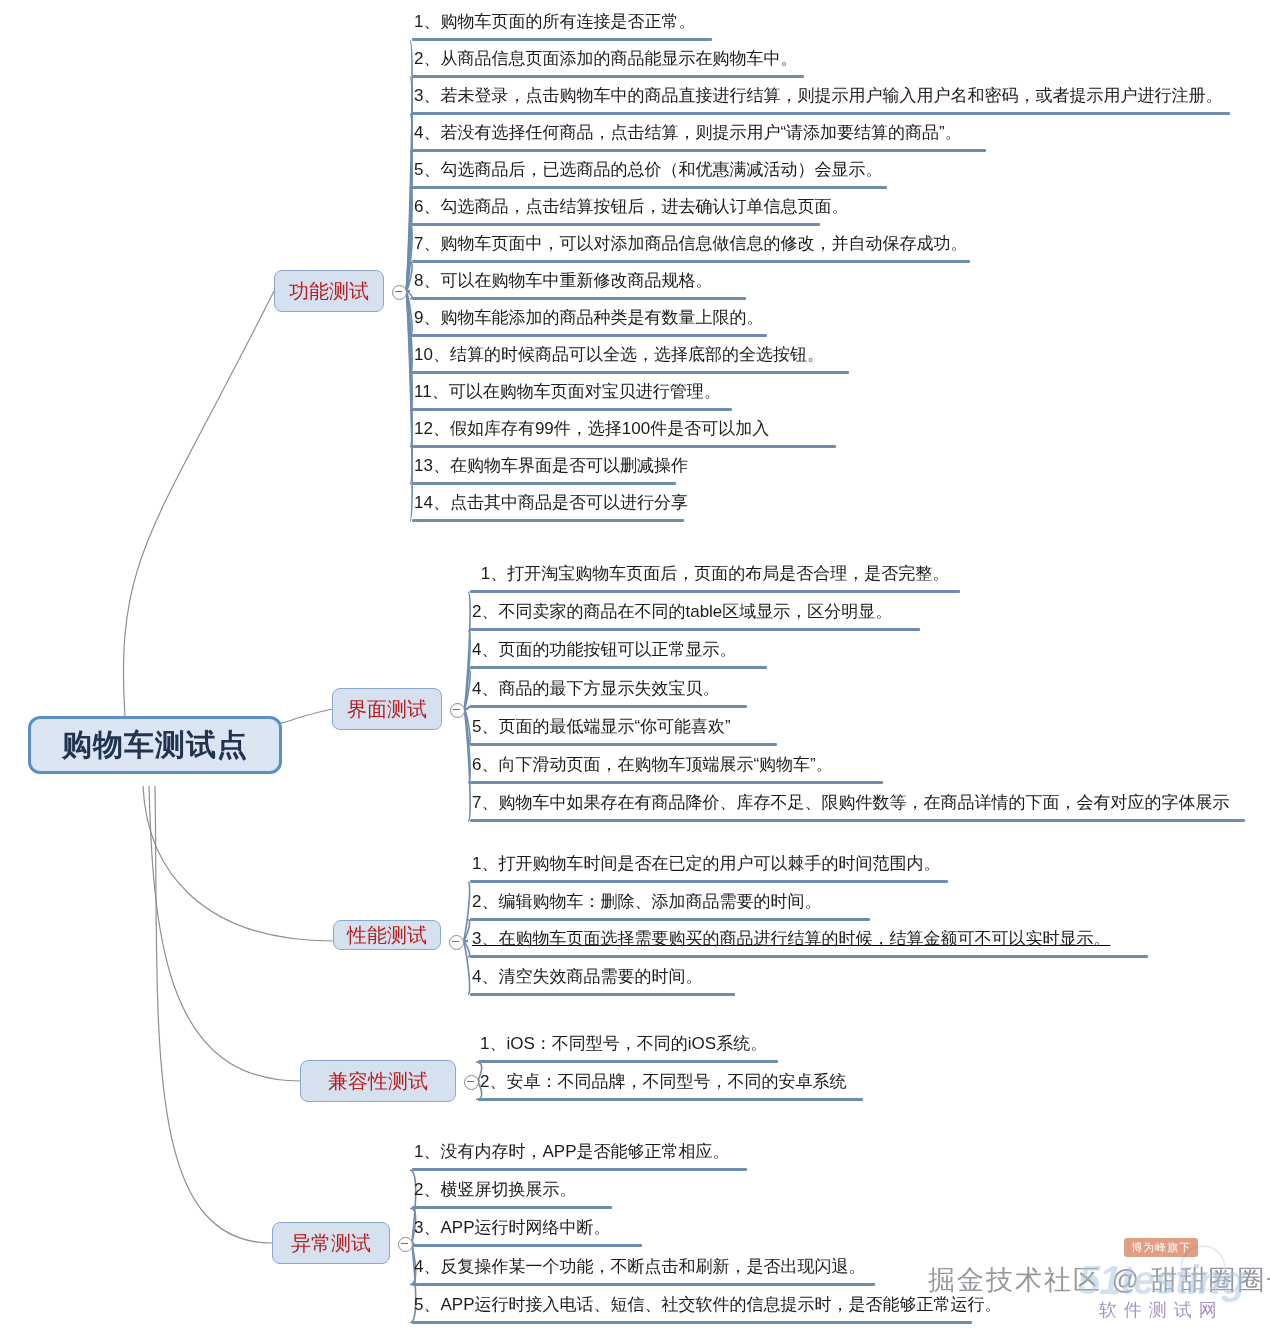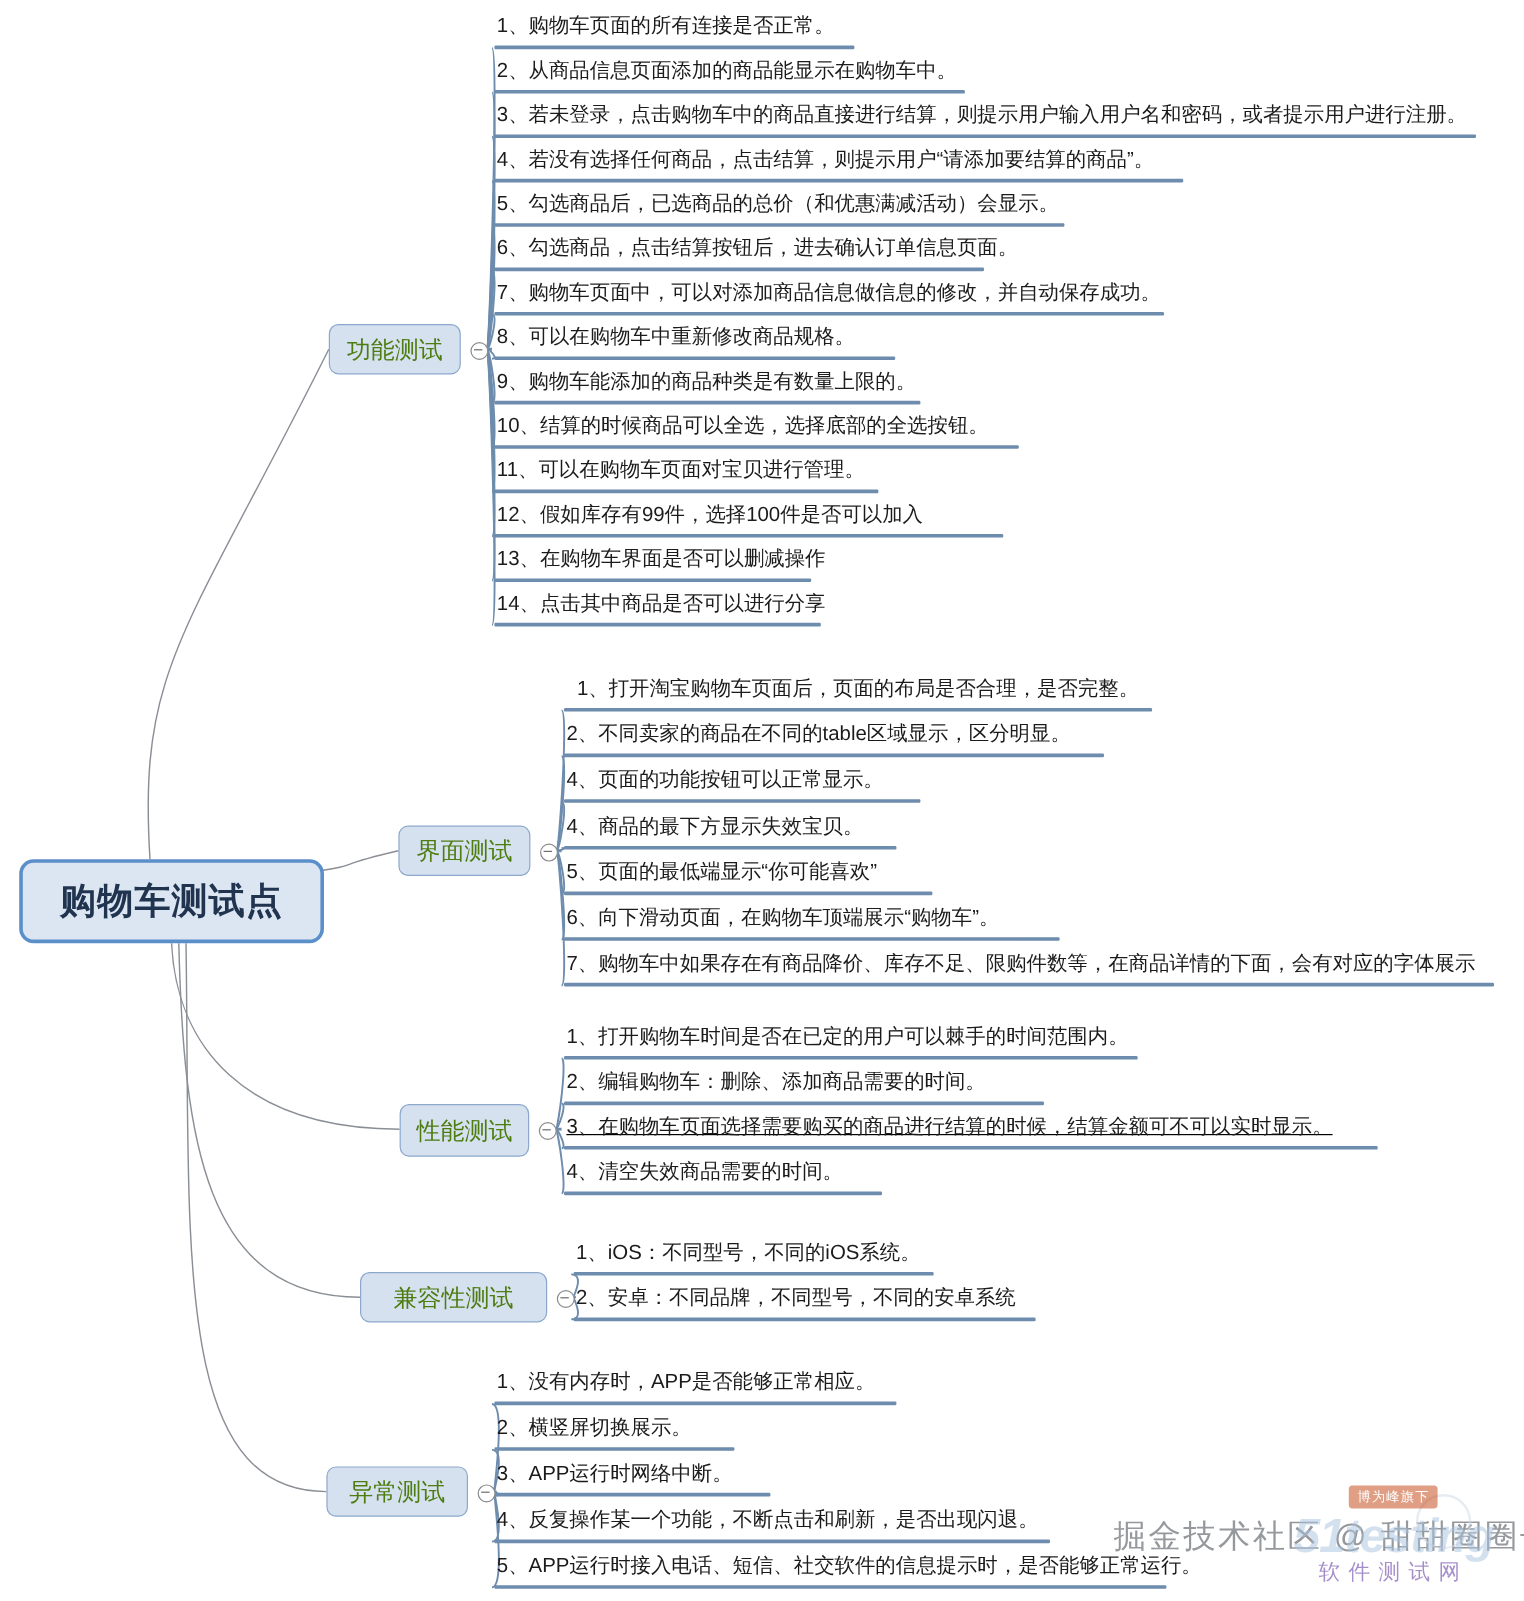--- a/index.html
+++ b/index.html
@@ -35,21 +35,21 @@
   .branch-node{
     position:absolute;
     box-sizing:border-box;
     background:#d6e1f0;
     border:1.5px solid #8ba8cc;
     border-radius:8px;
     display:flex;align-items:center;justify-content:center;
     z-index:4;
   }
   .branch-label{
-    font-size:20px;color:#4d7c0f;white-space:nowrap;
+    font-size:20px;color:#b91c1c;white-space:nowrap;
   }
 
   
   .toggle{
     position:absolute;
     width:13px;height:13px;
     border:1px solid #8a8a8a;
     border-radius:50%;
     background:#ffffff;
     z-index:5;
@@ -162,21 +162,21 @@
       <path d="M 155 786 C 159 1037.35, 142 1243, 272 1243" fill="none" stroke="#8a8f96" stroke-width="1.2"></path>
       <path d="M 412 1243 C 411.16 1243, 422 1170, 410 1170" fill="none" stroke="#6e8cad" stroke-width="1.6"></path>
       <path d="M 412 1243 C 411.16 1243, 422 1208.2, 410 1208.2" fill="none" stroke="#6e8cad" stroke-width="1.6"></path>
       <path d="M 412 1243 C 411.16 1243, 422 1246.4, 410 1246.4" fill="none" stroke="#6e8cad" stroke-width="1.6"></path>
       <path d="M 412 1243 C 411.16 1243, 422 1284.6, 410 1284.6" fill="none" stroke="#6e8cad" stroke-width="1.6"></path>
       <path d="M 412 1243 C 411.16 1243, 422 1322.8, 410 1322.8" fill="none" stroke="#6e8cad" stroke-width="1.6"></path>
       <line x1="411" y1="1243" x2="414" y2="1243" stroke="#6e8cad" stroke-width="1.6"></line>
       <line x1="412" y1="1243" x2="410" y2="1243" stroke="#6e8cad" stroke-width="2.4"></line>
     </svg>
 
-  <div class="root-node" id="root-node" style="left: 16px; top: 716px; width: 254px; height: 70px;">
+  <div class="root-node" id="root-node" style="left: 28px; top: 716px; width: 254px; height: 58px;">
     <span class="root-label">购物车测试点</span>
   </div>
 
   <div id="nodes">
       <div class="branch-node" style="left: 274px; top: 270px; width: 110px; height: 42px;">
         <span class="branch-label">功能测试</span>
       </div>
       <div class="toggle" style="left: 392px; top: 284.5px;"></div>
       <div class="leaf" style="left: 412px; top: 9px;">
         <span class="leaf-text">1、购物车页面的所有连接是否正常。</span>
@@ -259,21 +259,21 @@
         <span class="leaf-rule" style="width: 307px;"></span>
       </div>
       <div class="leaf" style="left: 470px; top: 752px;">
         <span class="leaf-text">6、向下滑动页面，在购物车顶端展示“购物车”。</span>
         <span class="leaf-rule" style="width: 413px;"></span>
       </div>
       <div class="leaf" style="left: 470px; top: 790.2px;">
         <span class="leaf-text">7、购物车中如果存在有商品降价、库存不足、限购件数等，在商品详情的下面，会有对应的字体展示</span>
         <span class="leaf-rule" style="width: 775px;"></span>
       </div>
-      <div class="branch-node" style="left: 333px; top: 920px; width: 108px; height: 44px;">
+      <div class="branch-node" style="left: 333px; top: 920px; width: 108px; height: 30px;">
         <span class="branch-label">性能测试</span>
       </div>
       <div class="toggle" style="left: 449px; top: 934.5px;"></div>
       <div class="leaf" style="left: 470px; top: 851px;">
         <span class="leaf-text">1、打开购物车时间是否在已定的用户可以棘手的时间范围内。</span>
         <span class="leaf-rule" style="width: 478px;"></span>
       </div>
       <div class="leaf" style="left: 470px; top: 888.5px;">
         <span class="leaf-text">2、编辑购物车：删除、添加商品需要的时间。</span>
         <span class="leaf-rule" style="width: 400px;"></span>

